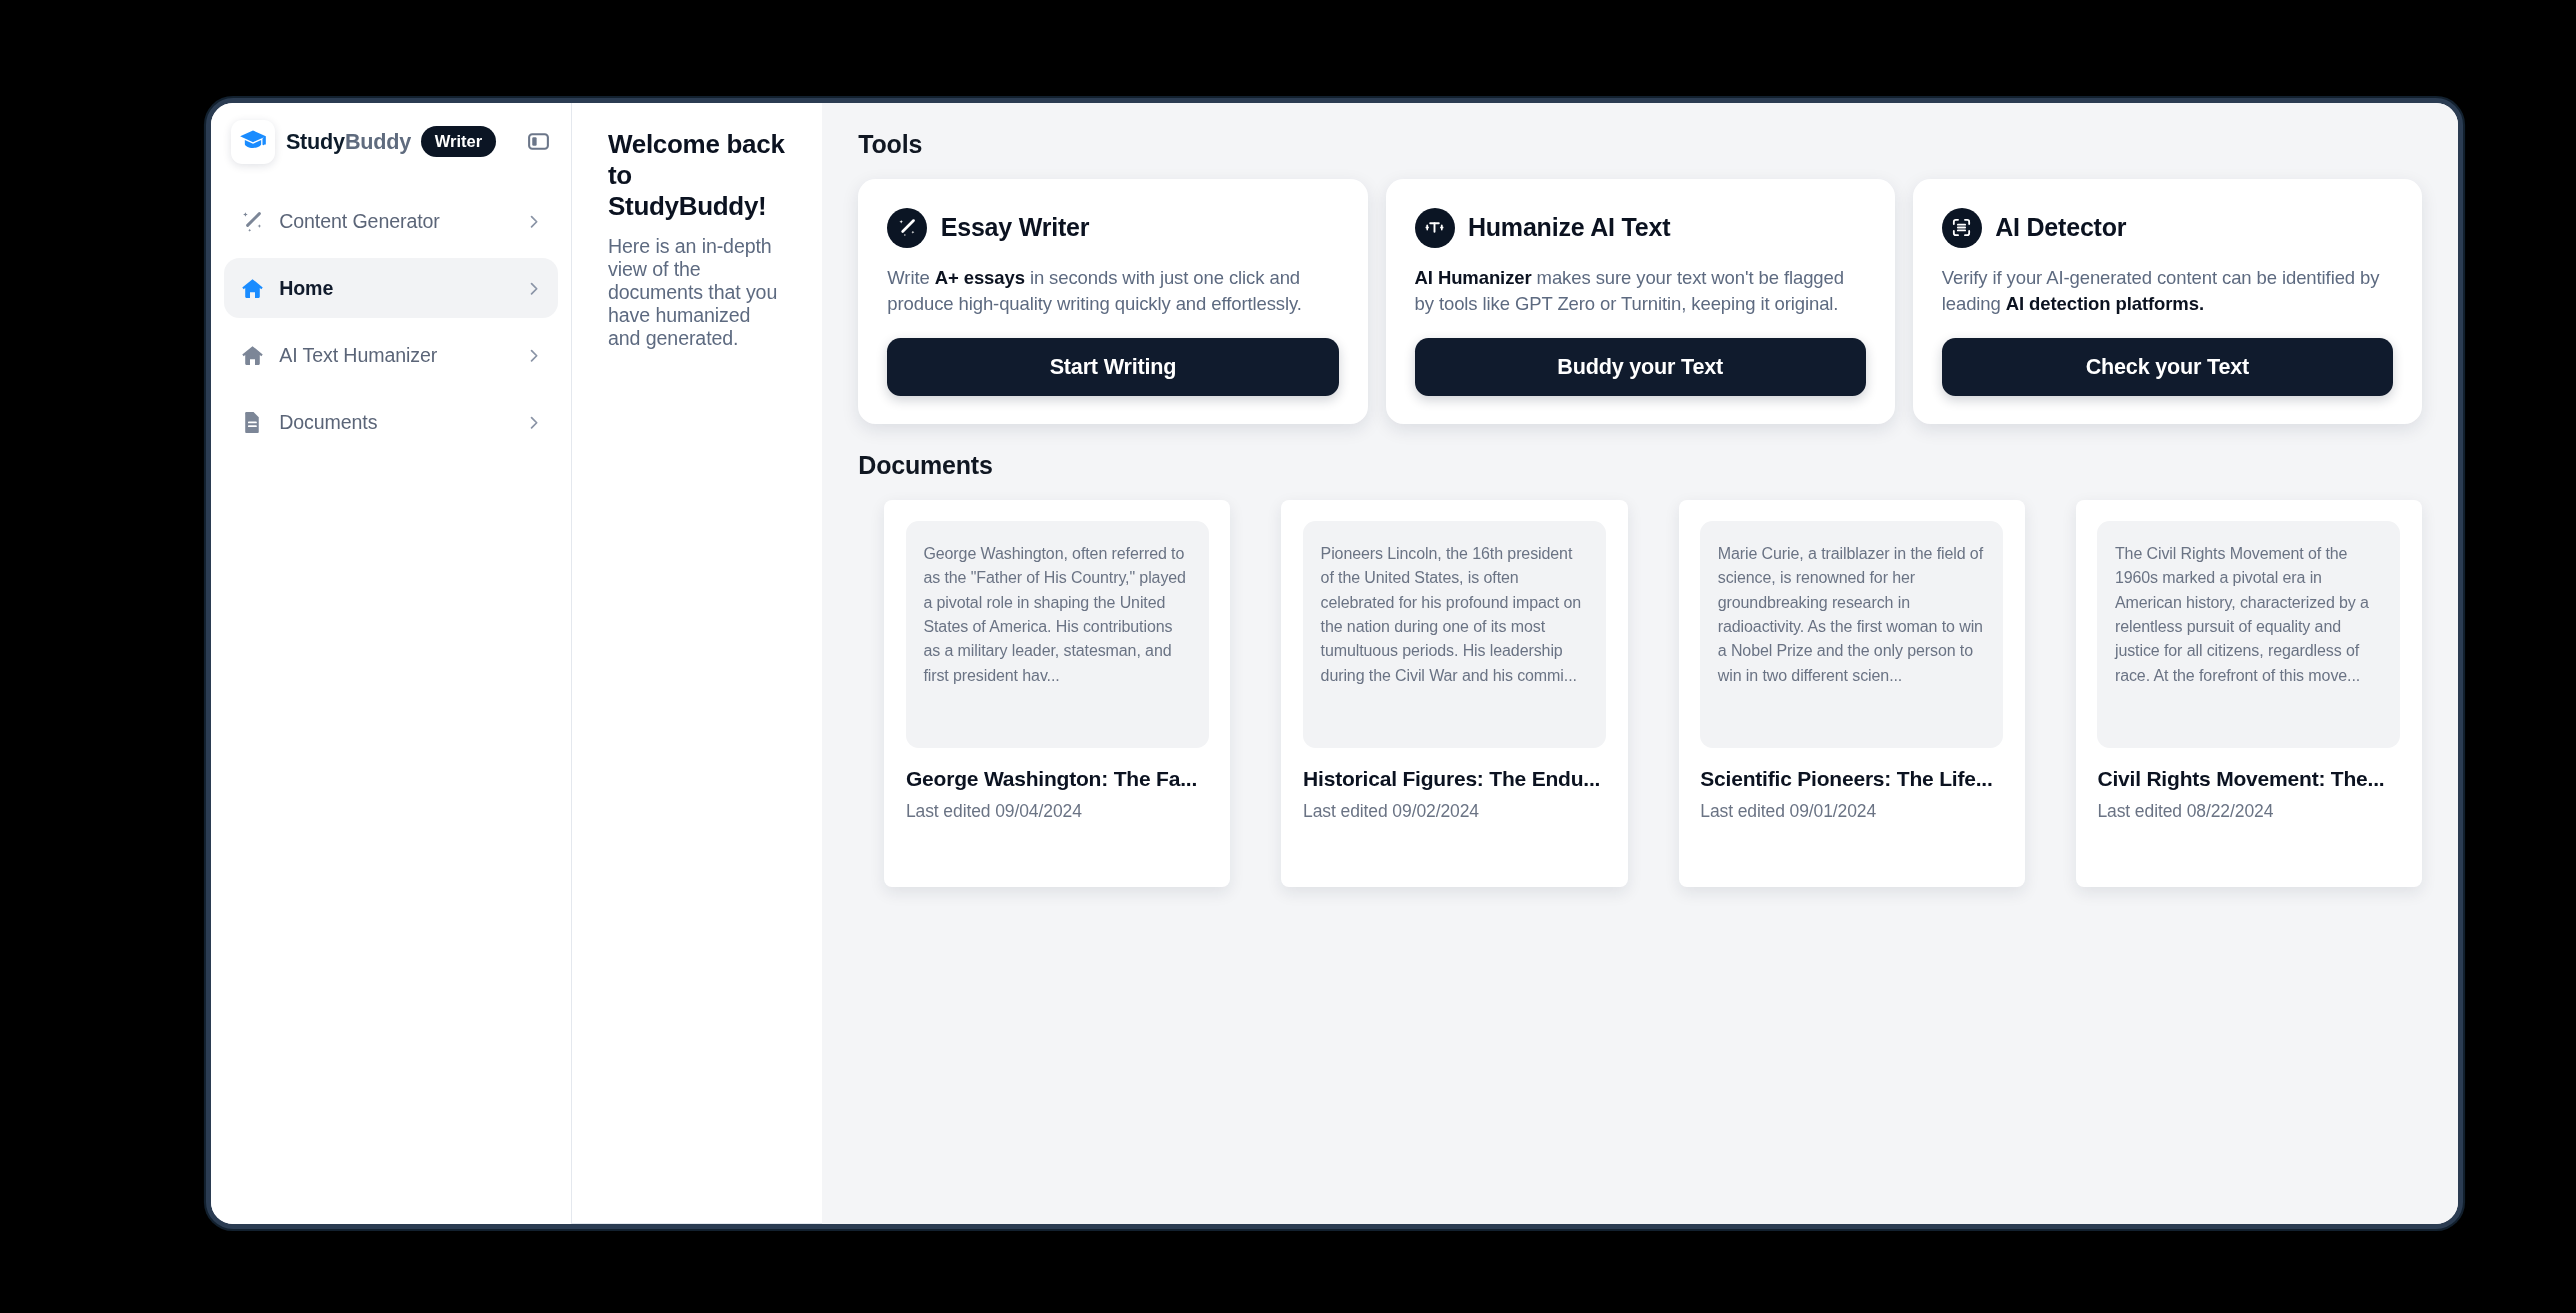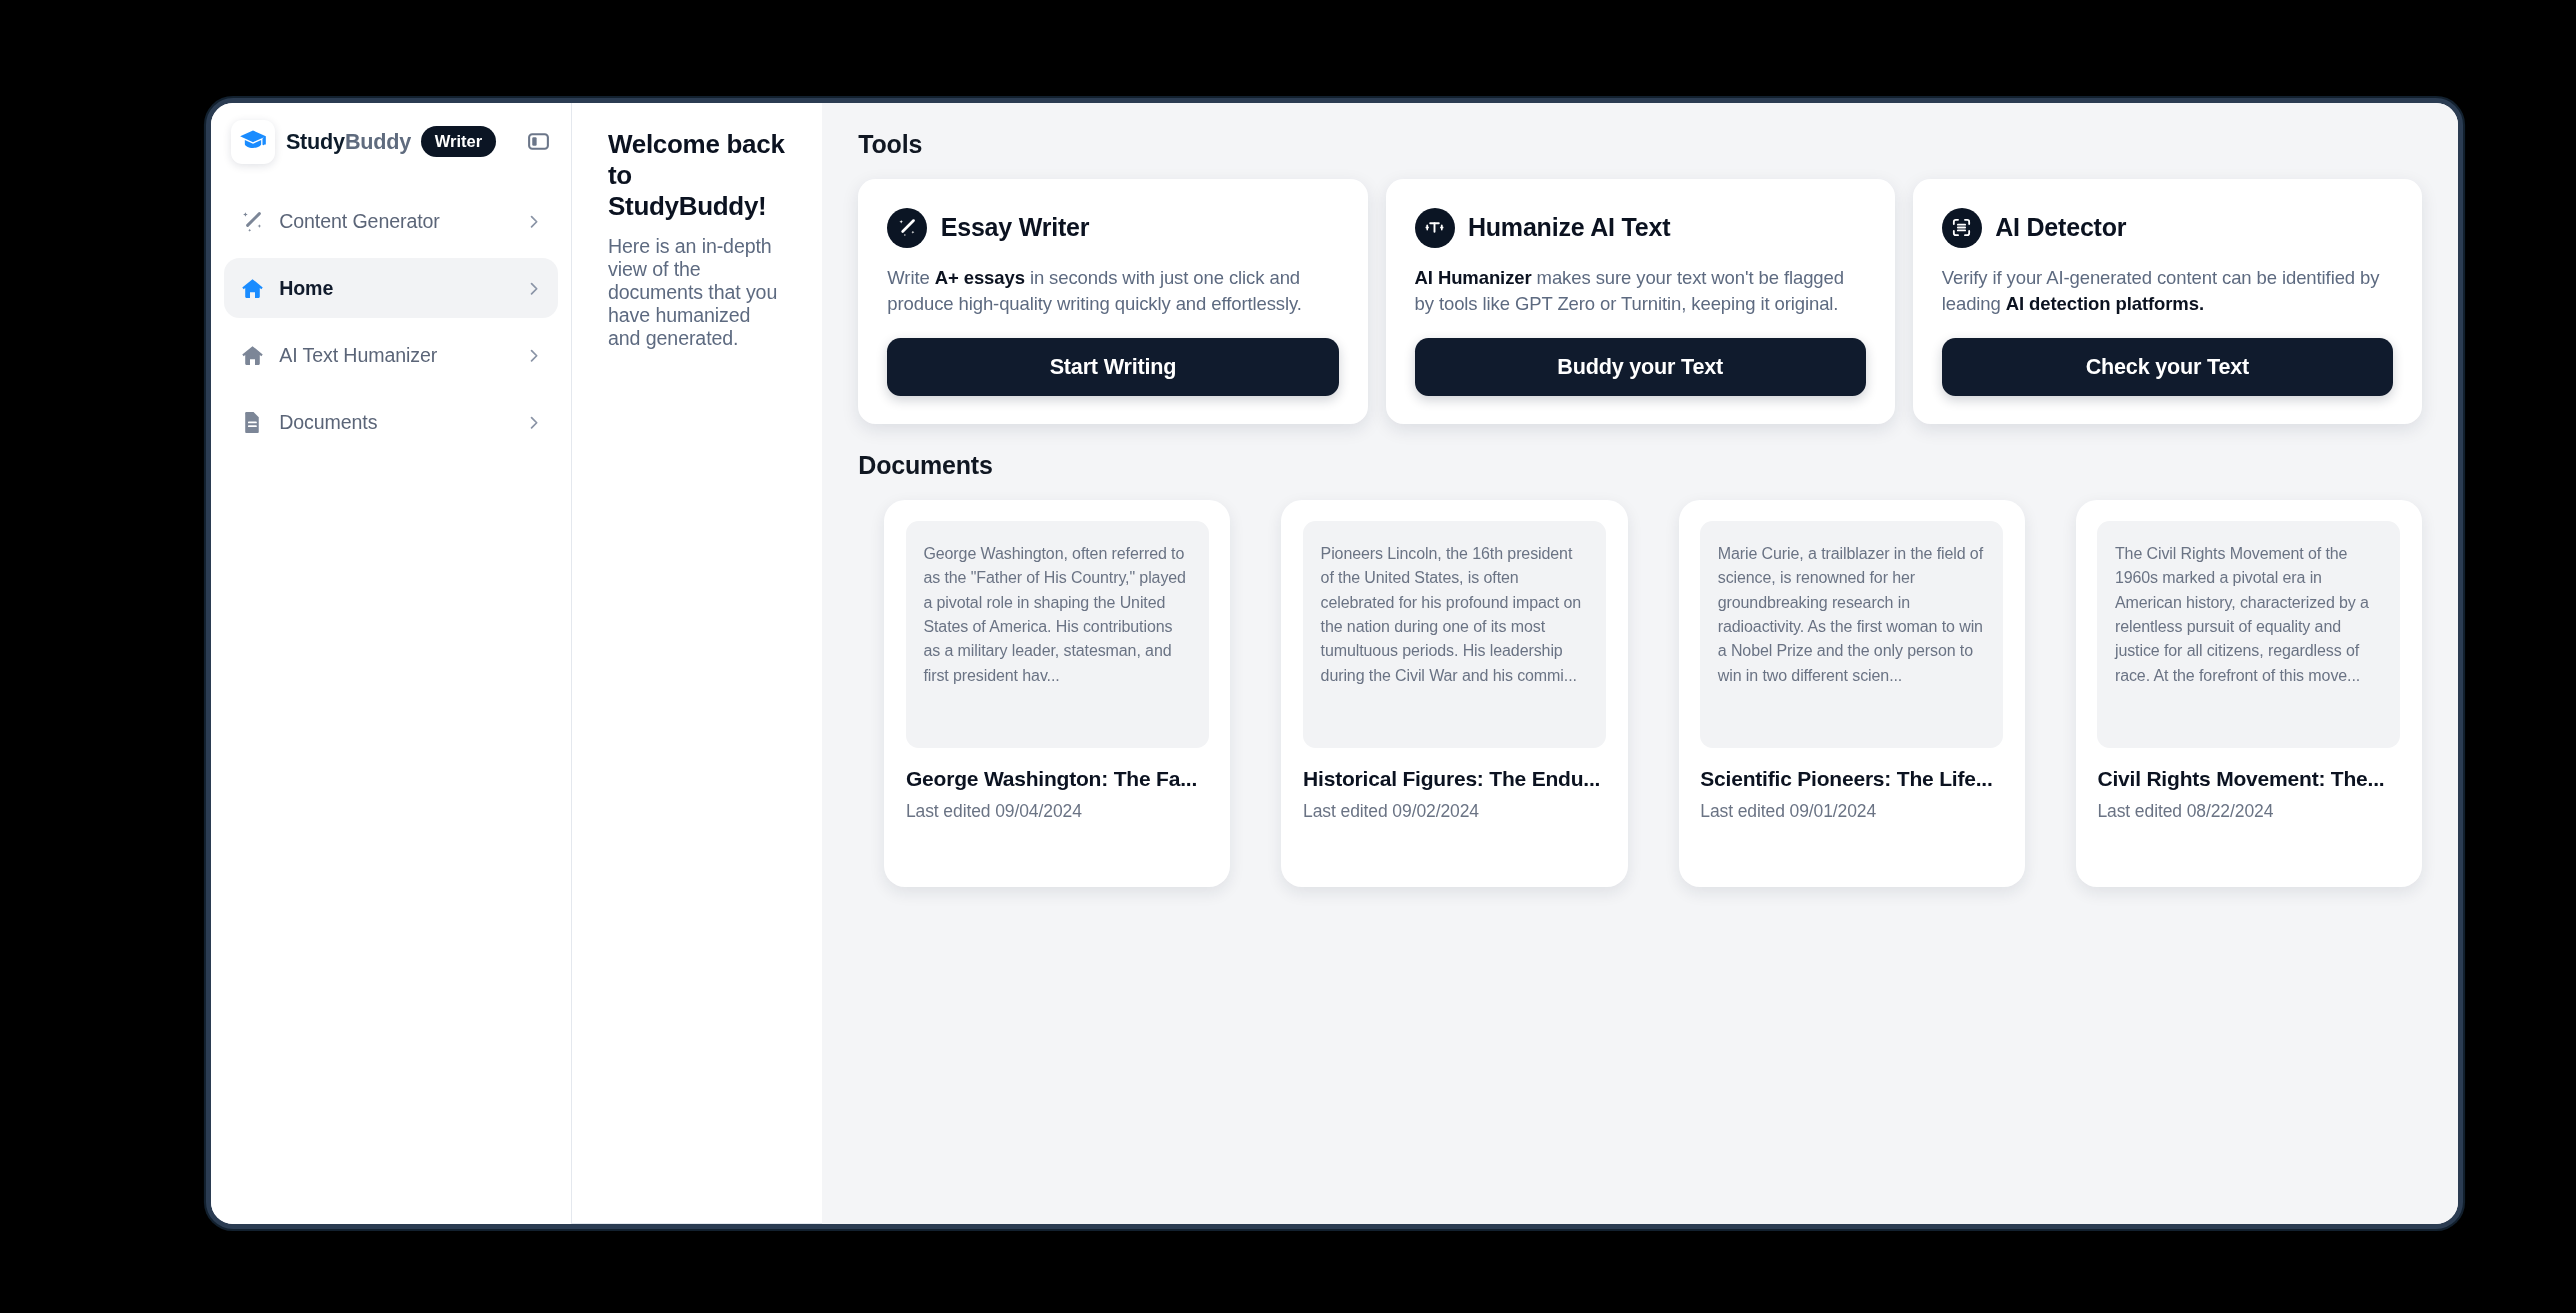--- a/index.html
+++ b/index.html
@@ -193,21 +193,21 @@
   }
 
   
   .docs-grid {
     display: grid;
     grid-template-columns: repeat(4, 1fr);
     gap: 25px;
   }
   .doc-card {
     background: #ffffff;
-    border-radius: 21px;
+    border-radius: 8px;
     padding: 21.6px 21.6px 0 21.6px;
     box-shadow: 0 5.2px 15.5px rgba(22,32,56,0.09);
     height: 387px;
     overflow: hidden;
     margin-left: 26px;
   }
   .doc-preview {
     background: #f2f3f5;
     border-radius: 12.4px;
     padding: 20.6px 17.5px;

